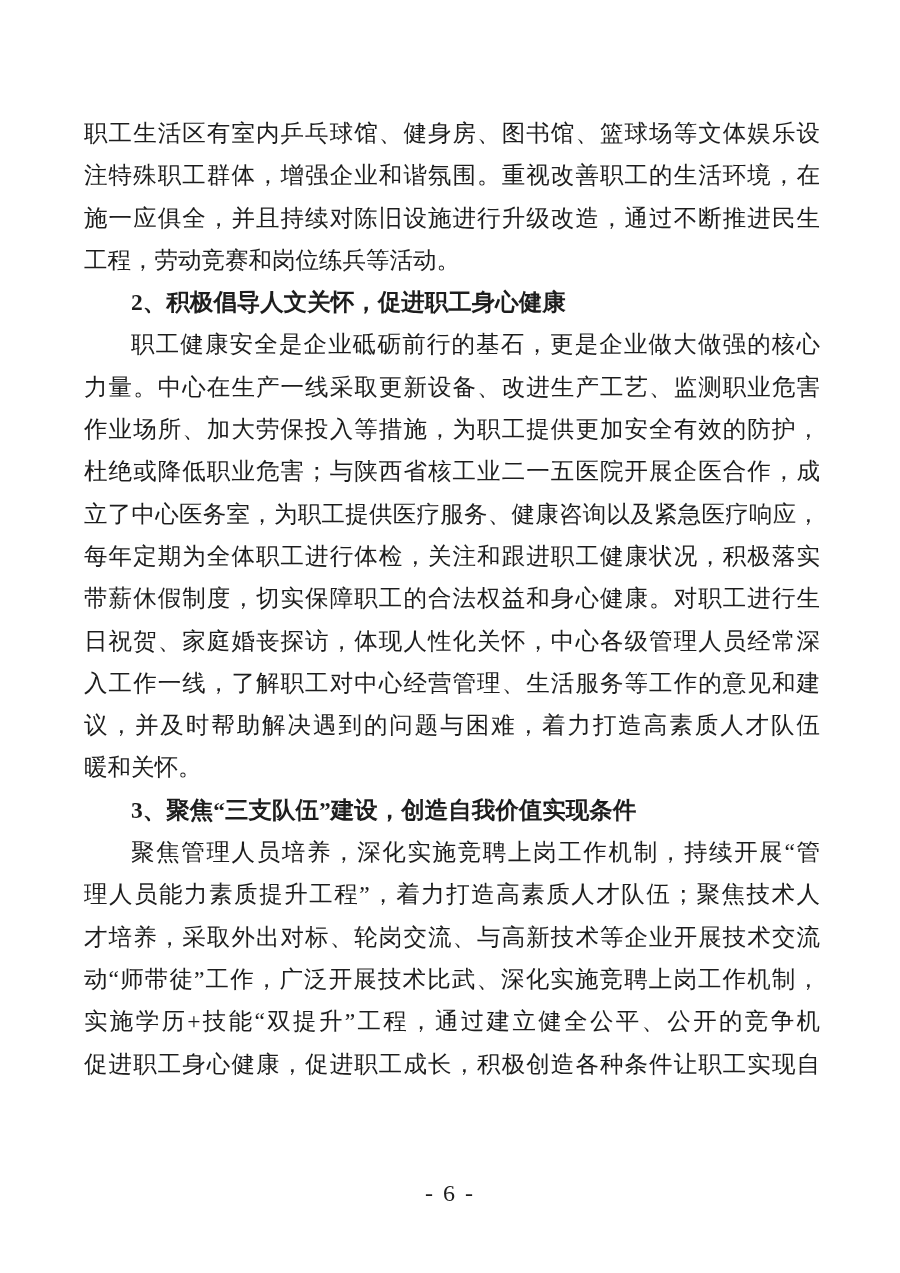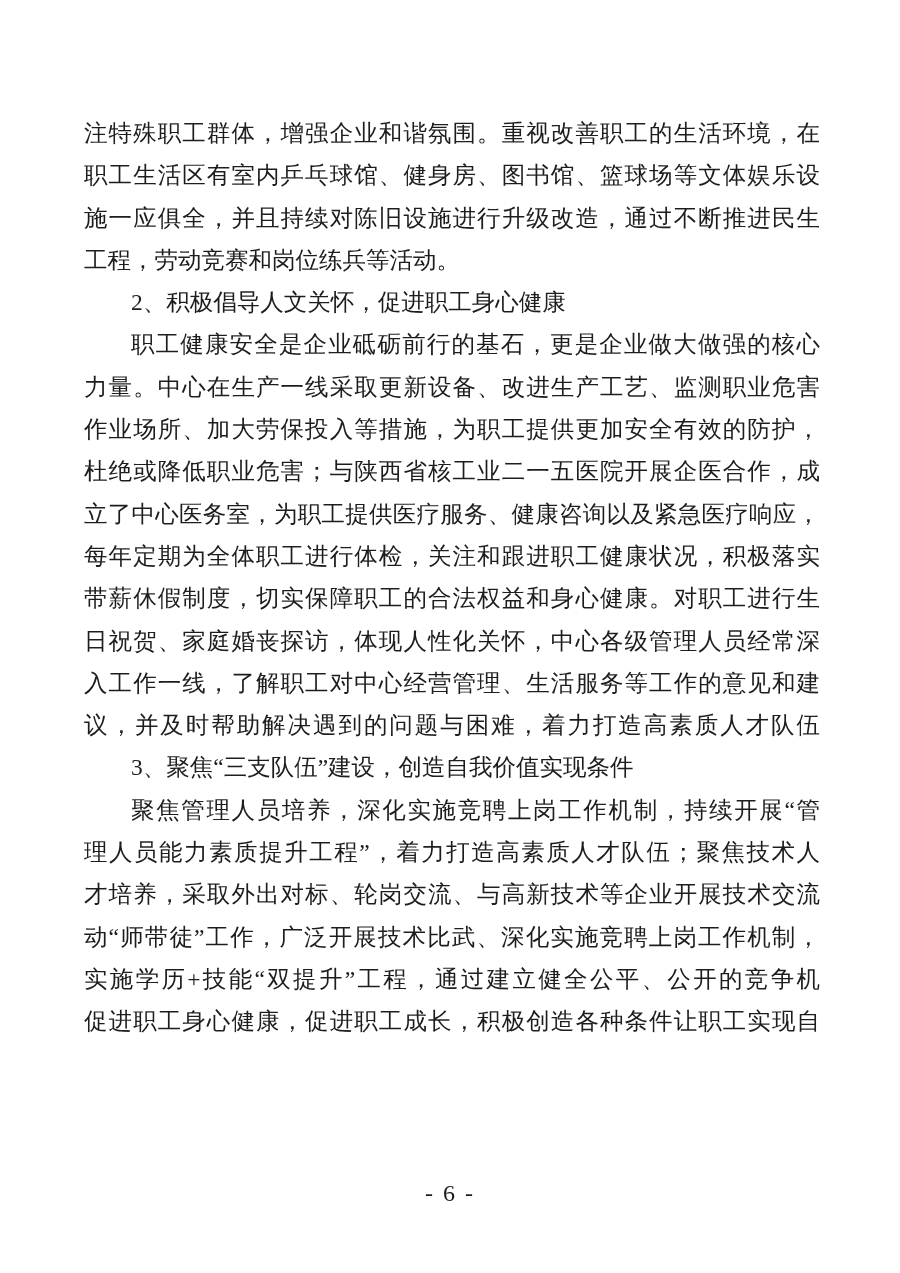--- a/index.html
+++ b/index.html
@@ -31,54 +31,55 @@
     overflow: hidden;
   }
   .line.fill {
     text-align-last: justify;
     text-justify: inter-character;
   }
   .line.indent {
     text-indent: 47px;
   }
   .line.heading {
-    font-weight: 400;
+    font-weight: 700;
   }
   .page-footer {
     position: absolute;
     top: 1178px;
     left: 0;
     width: 100%;
     text-align: center;
     font-size: 24px;
     line-height: 30px;
     letter-spacing: 2px;
     color: #1d1d1d;
   }
 </style>
 </head>
 <body>
 
 <div class="page">
   <div class="text-area">
+      <div class="line body fill">职工生活区有室内乒乓球馆、健身房、图书馆、篮球场等文体娱乐设</div>
       <div class="line body fill">注特殊职工群体，增强企业和谐氛围。重视改善职工的生活环境，在</div>
-      <div class="line body fill">职工生活区有室内乒乓球馆、健身房、图书馆、篮球场等文体娱乐设</div>
       <div class="line body fill">施一应俱全，并且持续对陈旧设施进行升级改造，通过不断推进民生</div>
       <div class="line body">工程，劳动竞赛和岗位练兵等活动。</div>
       <div class="line heading indent">2、积极倡导人文关怀，促进职工身心健康</div>
       <div class="line body indent fill">职工健康安全是企业砥砺前行的基石，更是企业做大做强的核心</div>
       <div class="line body fill">力量。中心在生产一线采取更新设备、改进生产工艺、监测职业危害</div>
       <div class="line body fill">作业场所、加大劳保投入等措施，为职工提供更加安全有效的防护，</div>
       <div class="line body fill">杜绝或降低职业危害；与陕西省核工业二一五医院开展企医合作，成</div>
       <div class="line body fill">立了中心医务室，为职工提供医疗服务、健康咨询以及紧急医疗响应，</div>
       <div class="line body fill">每年定期为全体职工进行体检，关注和跟进职工健康状况，积极落实</div>
       <div class="line body fill">带薪休假制度，切实保障职工的合法权益和身心健康。对职工进行生</div>
       <div class="line body fill">日祝贺、家庭婚丧探访，体现人性化关怀，中心各级管理人员经常深</div>
       <div class="line body fill">入工作一线，了解职工对中心经营管理、生活服务等工作的意见和建</div>
       <div class="line body fill">议，并及时帮助解决遇到的问题与困难，着力打造高素质人才队伍</div>
+      <div class="line body">暖和关怀。</div>
       <div class="line heading indent">3、聚焦“三支队伍”建设，创造自我价值实现条件</div>
       <div class="line body indent fill">聚焦管理人员培养，深化实施竞聘上岗工作机制，持续开展“管</div>
       <div class="line body fill">理人员能力素质提升工程”，着力打造高素质人才队伍；聚焦技术人</div>
       <div class="line body fill">才培养，采取外出对标、轮岗交流、与高新技术等企业开展技术交流</div>
       <div class="line body fill">动“师带徒”工作，广泛开展技术比武、深化实施竞聘上岗工作机制，</div>
       <div class="line body fill">实施学历+技能“双提升”工程，通过建立健全公平、公开的竞争机</div>
       <div class="line body fill">促进职工身心健康，促进职工成长，积极创造各种条件让职工实现自</div>
     </div>
   <div class="page-footer">- 6 -</div>
 </div>

